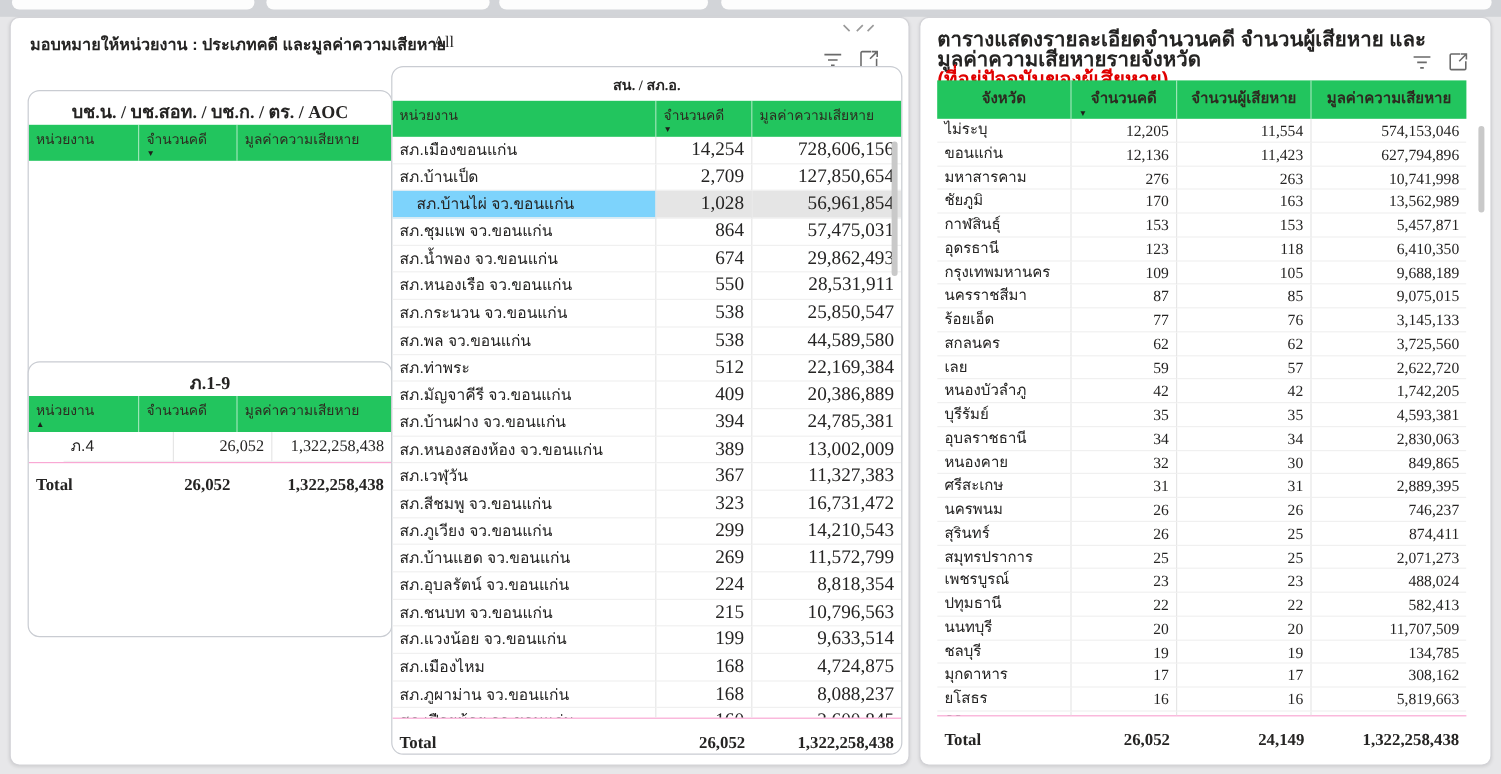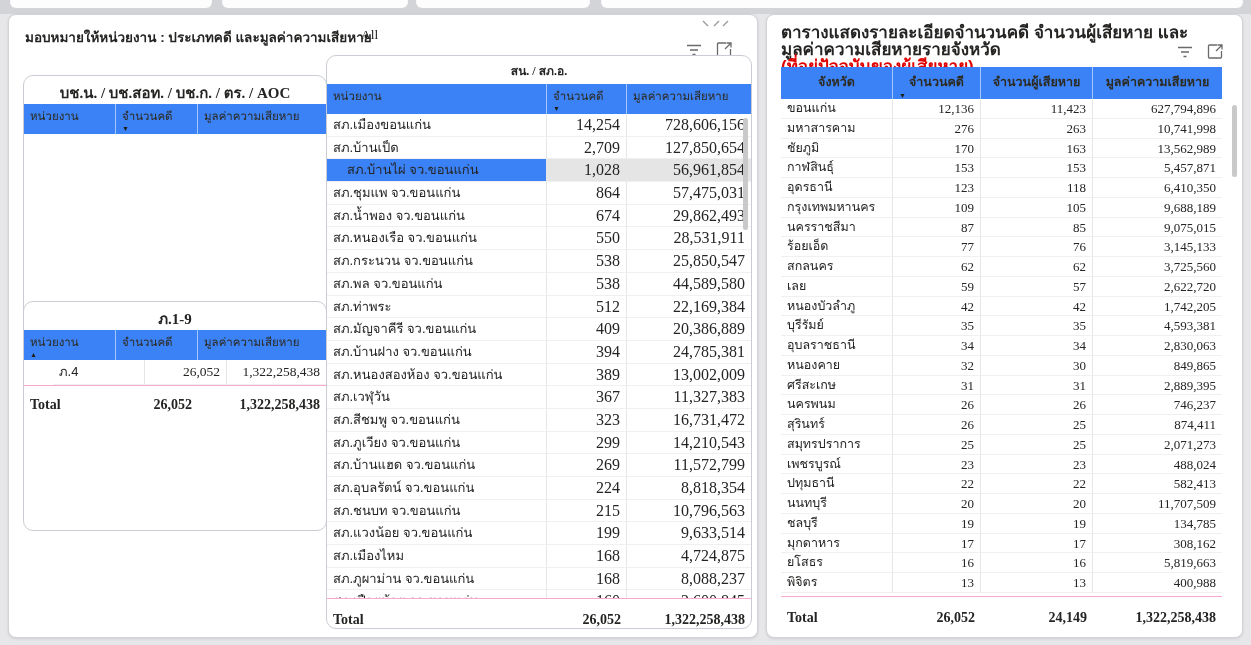--- a/index.html
+++ b/index.html
@@ -28,21 +28,21 @@
 
   .card { position:absolute; background:#fff; border:1px solid #c9ccd2; border-radius:10px; overflow:hidden; }
   .card-bch { left:14px; top:26px; width:304px; height:308px;margin-top:34px; }
   .card-phak { left:14px; top:286px; width:304px; height:230px; }
   .card-station { left:317px; top:40px; width:426px; height:574px; }
 
   .ctitle { text-align:center; font-weight:bold; font-size:12px; padding-top:5px; height:28px;
             font-family:"Liberation Serif", serif; white-space:nowrap; overflow:hidden; }
   .ctitle.small { font-size:15px; }
 
-  .thead { display:flex; background:#3b82f6; height:30px; font-size:11.5px; color:#2d2a20; }
+  .thead { display:flex; background:#22c55e; height:30px; font-size:11.5px; color:#2d2a20; }
   .hcell { padding:3px 6px 0 6px; border-right:1px solid rgba(255,255,255,.55); overflow:hidden; white-space:nowrap; }
   .hcell:last-child { border-right:none; }
   .hcell .arrow { display:block; font-size:7px; line-height:8px; height:9px; color:#1f1e1b; }
   .hcell.center { text-align:center; }
   .hcell.center .arrow { text-align:left; }
 
   .trow { display:flex; }
   .tcell { padding:0 6px; white-space:nowrap; overflow:hidden; border-right:1px solid #e6e6e6;
            border-bottom:1px solid #f0f0f0; }
   .tcell:last-child { border-right:none; }
@@ -67,21 +67,21 @@
   .rows-station .tcell.r { font-size:16px; }
 
   .rows-phak .trow { height:25px; line-height:24px; font-size:13px;margin-left:29px; }
   .rows-phak .tcell.r { font-size:13.5px; }
 
   .rows-prov { height:497px; overflow:hidden; }
   .rows-prov .trow { height:19.76px; line-height:19.6px; font-size:12.5px; }
   .rows-prov .tcell.r { font-size:13px; }
 
   .trow.selected .tcell { background:#e5e5e5; }
-  .trow.selected .tcell:first-child { background:#3b82f6;padding-left:20px; }
+  .trow.selected .tcell:first-child { background:#7dd3fc;padding-left:20px; }
 
   .total-row { display:flex; border-top:1px solid #f9a8d4; font-weight:bold;
                font-family:"Liberation Serif", serif; align-items:flex-end; }
   .total-row .tcell { border:none; font-size:14px; }
   .t-station .total-row { height:30px; } .t-small .total-row { height:28px; } .t-prov .total-row { height:30px; }
 
   
   .rtitle { position:absolute; left:14px; top:9px; width:440px; font-size:17px; font-weight:bold; line-height:17px; }
   .rtitle .sub { color:#e00000; display:block; }
   .rtable { position:absolute; left:14px; top:52px; width:441px; }
@@ -308,20 +308,26 @@
 
     <div class="rtable t-prov">
       <div class="thead">
         <div class="hcell center"><span>จังหวัด</span><span class="arrow"></span></div>
         <div class="hcell center"><span>จำนวนคดี</span><span class="arrow">▼</span></div>
         <div class="hcell center"><span>จำนวนผู้เสียหาย</span><span class="arrow"></span></div>
         <div class="hcell center"><span>มูลค่าความเสียหาย</span><span class="arrow"></span></div>
       </div>
       <div class="rows-prov">
           <div class="trow">
+            <div class="tcell">ไม่ระบุ</div>
+            <div class="tcell r">12,205</div>
+            <div class="tcell r">11,554</div>
+            <div class="tcell r">574,153,046</div>
+          </div>
+          <div class="trow">
             <div class="tcell">ขอนแก่น</div>
             <div class="tcell r">12,136</div>
             <div class="tcell r">11,423</div>
             <div class="tcell r">627,794,896</div>
           </div>
           <div class="trow">
             <div class="tcell">มหาสารคาม</div>
             <div class="tcell r">276</div>
             <div class="tcell r">263</div>
             <div class="tcell r">10,741,998</div>

